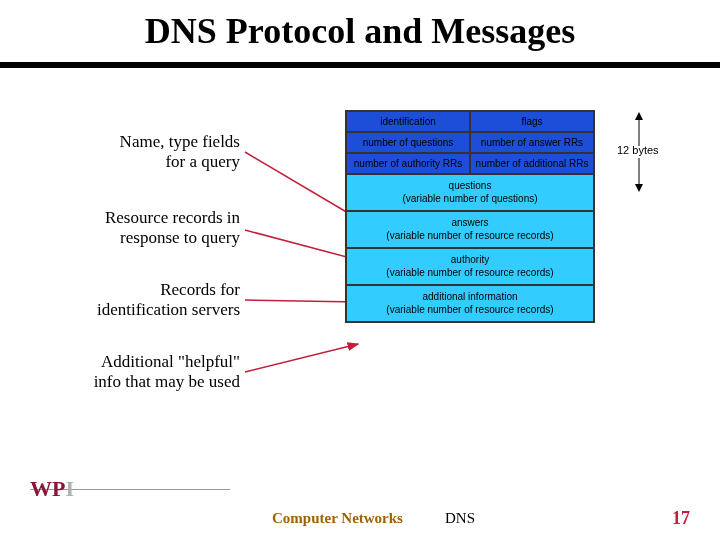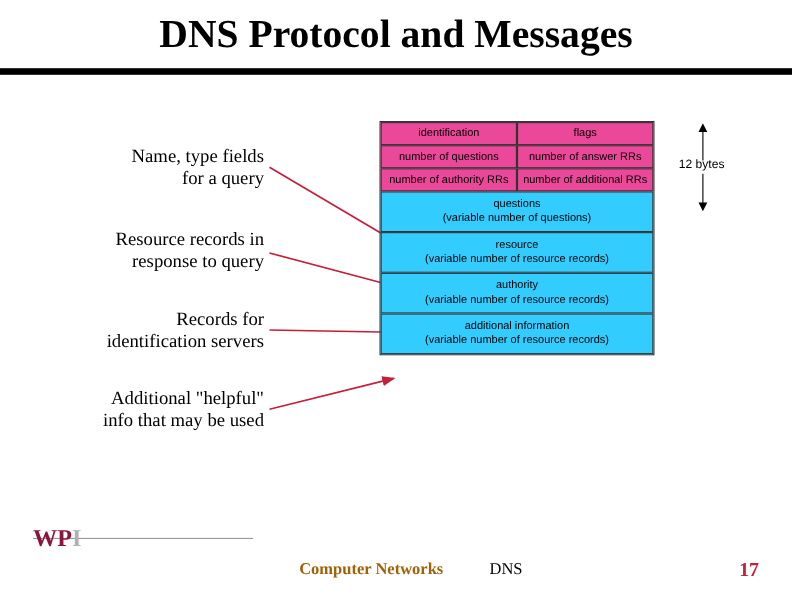--- a/index.html
+++ b/index.html
@@ -5,21 +5,21 @@
   * { box-sizing: border-box; margin: 0; padding: 0; }
   html, body { width: 720px; height: 540px; font-family: Georgia, 'Times New Roman', serif; background: #fff; overflow: hidden; }
   .slide { position: relative; width: 720px; height: 540px; }
   .title-bar { background: #000; height: 6px; width: 100%; position: absolute; top: 62px; left: 0; }
   .title { font-family: 'Comic Sans MS', 'Chalkboard SE', cursive; font-weight: bold; font-size: 36px; text-align: center; padding-top: 10px; color: #000; position: absolute; width: 100%; }
   .content { position: absolute; top: 90px; left: 0; width: 720px; height: 400px; }
   .labels { position: absolute; left: 0; width: 260px; font-family: 'Comic Sans MS', 'Chalkboard SE', cursive; font-size: 17px; color: #000; text-align: right; }
   .lbl { position: absolute; right: 20px; line-height: 1.15; }
   .diagram { position: absolute; left: 345px; top: 20px; width: 250px; font-family: Arial, Helvetica, sans-serif; font-size: 10px; text-align: center; border: 1px solid #333; }
   .hdr-row { display: flex; }
-  .hdr-cell { width: 50%; border: 1px solid #333; padding: 4px 2px; background: #ec4899; }
+  .hdr-cell { width: 50%; border: 1px solid #333; padding: 4px 2px; background: #1d4ed8; }
   .body-row { border: 1px solid #333; padding: 5px 22px; background: #33ccff; line-height: 1.25; }
   .bracket { position: absolute; left: 605px; top: 22px; width: 55px; height: 78px; font-family: Arial, sans-serif; font-size: 11px; text-align: center; }
   .bracket svg { position: absolute; }
   .footer { position: absolute; bottom: 22px; left: 0; width: 720px; display: flex; align-items: center; }
   .logo { position: absolute; left: 30px; bottom: 16px; font-family: Georgia, serif; font-weight: bold; font-size: 22px; }
   .logo .w { color: #8a1538; }
   .logo .p { color: #8a1538; }
   .logo .i1 { color: #b0b0b0; }
   .footer-text { position: absolute; left: 272px; font-family: 'Comic Sans MS', cursive; font-weight: bold; font-size: 15px; color: #a16207; }
   .footer-text2 { position: absolute; left: 445px; font-family: 'Comic Sans MS', cursive; font-weight: normal; font-size: 15px; color: #000; }
@@ -78,21 +78,21 @@
       </div>
       <div class="hdr-row">
         <div class="hdr-cell">number of authority RRs</div>
         <div class="hdr-cell">number of additional RRs</div>
       </div>
       <div class="body-row">
         <span>questions</span><br>
         <span>(variable number of questions)</span>
       </div>
       <div class="body-row">
-        <span>resource</span><br>
+        <span>answers</span><br>
         <span>(variable number of resource records)</span>
       </div>
       <div class="body-row">
         <span>authority</span><br>
         <span>(variable number of resource records)</span>
       </div>
       <div class="body-row">
         <span>additional information</span><br>
         <span>(variable number of resource records)</span>
       </div>

